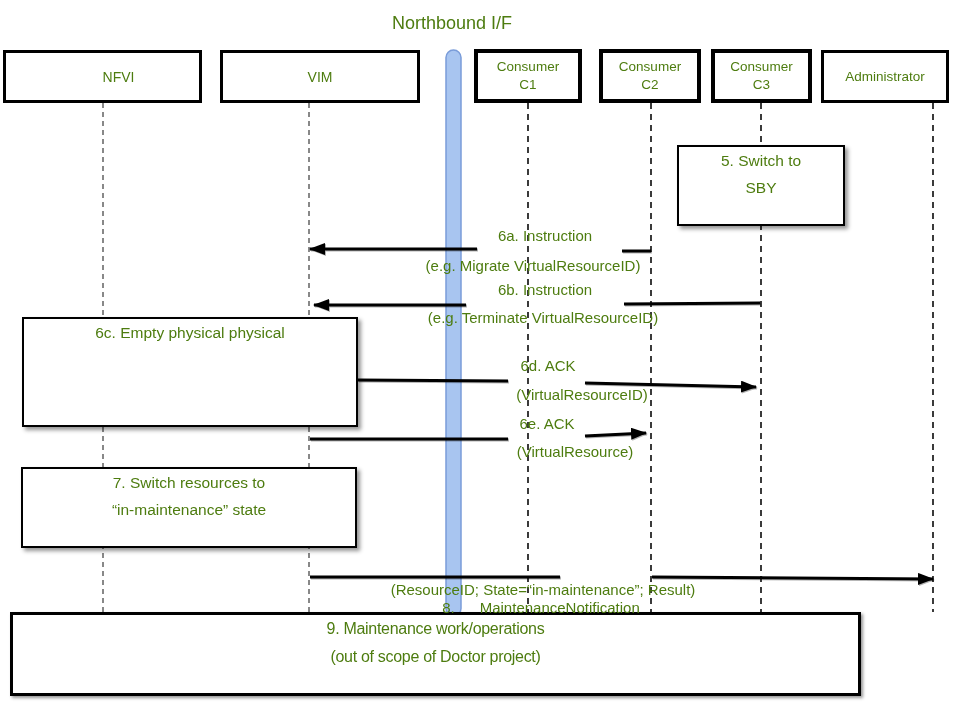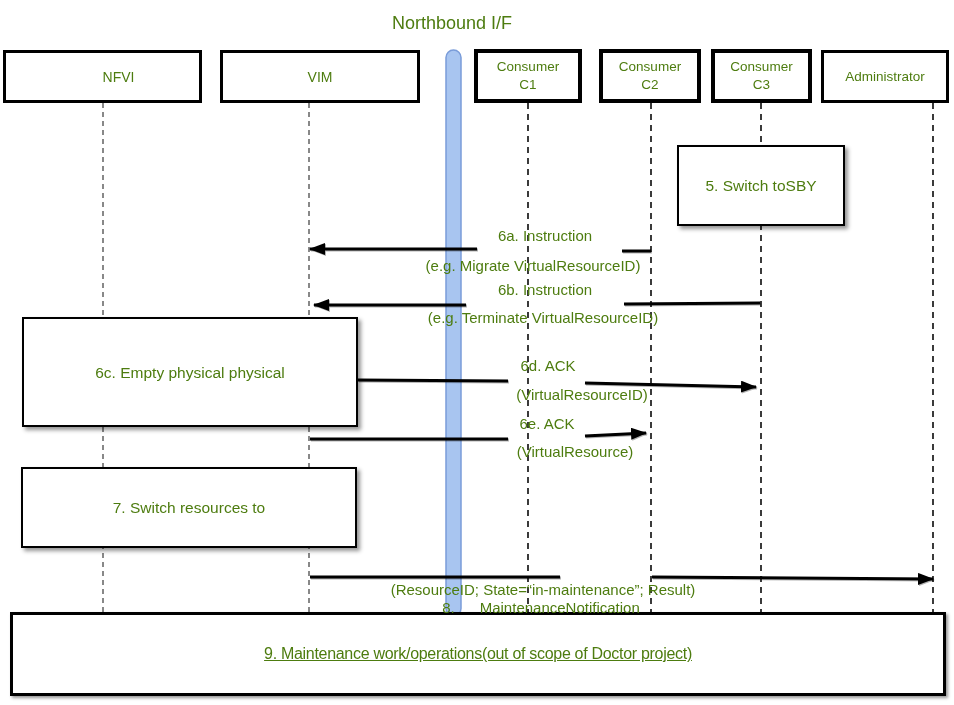--- a/index.html
+++ b/index.html
@@ -25,22 +25,22 @@
   }
   .actor{
     position:absolute;background:#fff;border:3px solid var(--box-border);
     box-sizing:border-box;display:flex;flex-direction:column;
     align-items:center;justify-content:center;text-align:center;
     font-size:14px;line-height:18px;
   }
   .actor.thick{border-width:4px;font-size:13.5px;}
   .note{
     position:absolute;background:#fff;border:2px solid var(--box-border);
-    box-sizing:border-box;display:flex;flex-direction:row;
-    align-items:center;justify-content:center;text-align:center;
+    box-sizing:border-box;display:flex;flex-direction:column;
+    align-items:center;text-align:center;
     font-size:15.5px;line-height:27px;
     box-shadow:3px 3px 4px var(--shadow);
   }
   .note.big{border-width:3px;font-size:16px;line-height:28px;letter-spacing:-0.3px;box-shadow:2px 2px 3px var(--shadow);}
   .msg{
     position:absolute;height:26px;line-height:26px;text-align:center;
     font-size:15px;white-space:pre;pointer-events:none;
   }
 </style>
 </head>
@@ -114,22 +114,23 @@
 
   <div class="note" style="left:677px;top:145px;width:168px;height:81px;">
     <div>5. Switch to</div>
     <div>SBY</div>
   </div>
   <div class="note" style="left:22px;top:317px;width:336px;height:110px;">
     <div>6c. Empty physical physical</div>
   </div>
   <div class="note" style="left:21px;top:467px;width:336px;height:81px;">
     <div>7. Switch resources to</div>
+    <div>“in-maintenance” state</div>
   </div>
-  <div class="note big" style="left:10px;top:612px;width:936px;height:84px;text-decoration:underline;">
+  <div class="note big" style="left:10px;top:612px;width:851px;height:84px;">
     <div>9. Maintenance work/operations</div>
     <div>(out of scope of Doctor project)</div>
   </div>
 
   <div class="msg" style="left:395px;top:223px;width:300px;">6a. Instruction</div>
   <div class="msg" style="left:353px;top:253px;width:360px;">(e.g. Migrate VirtualResourceID)</div>
 
   <div class="msg" style="left:395px;top:277px;width:300px;">6b. Instruction</div>
   <div class="msg" style="left:363px;top:305px;width:360px;">(e.g. Terminate VirtualResourceID)</div>
 

